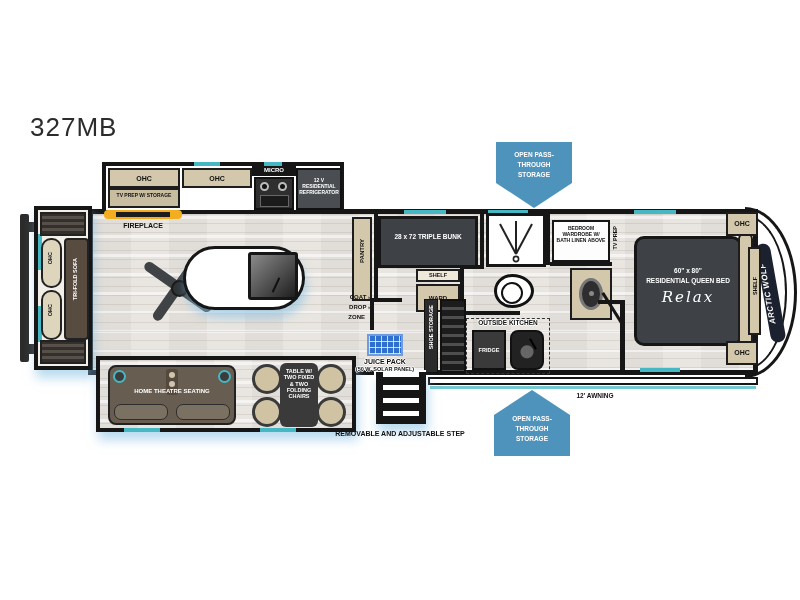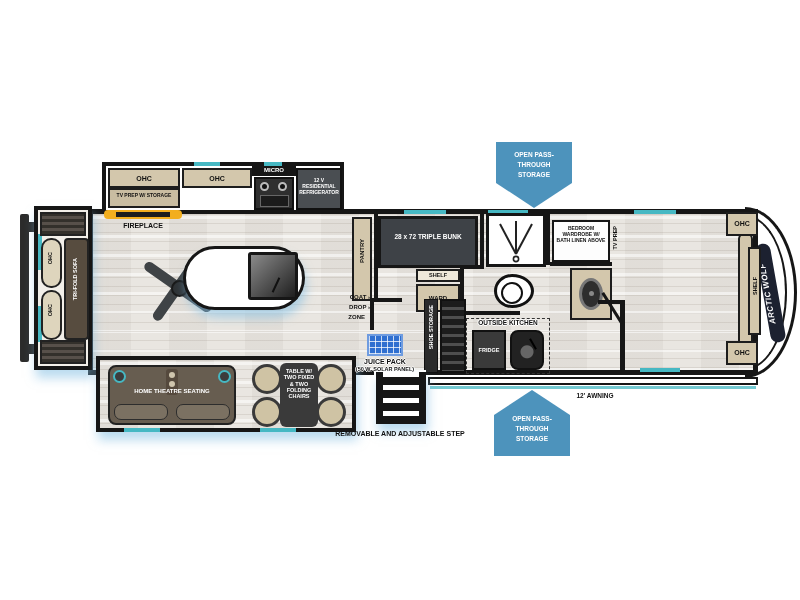--- a/index.html
+++ b/index.html
@@ -25,20 +25,21 @@
   .chair{position:absolute;width:30px;height:30px;border-radius:50%;
          background:#cfc3a4;border:3px solid #3a3a3a;box-sizing:border-box;}
   .blade{position:absolute;width:40px;height:10px;border-radius:5px;background:#3f4346;
          top:35px;left:20px;transform-origin:40px 5px;}
 </style>
 </head>
 <body>
 
 <div id="stage">
 
+  <div class="abs" style="left:30px;top:112px;font-size:26px;font-weight:500;color:#2c2c2c;letter-spacing:1px;">327MB</div>
 
   <div class="callout" style="left:496px;top:142px;width:76px;height:66px;clip-path:polygon(0 0,100% 0,100% 62%,50% 100%,0 62%);padding-top:8px;box-sizing:border-box;">
     <span style="display:block;width:56px;margin:0 auto;">OPEN PASS-THROUGH STORAGE</span>
   </div>
 
   <div class="abs" style="left:745px;top:207px;width:52px;height:171px;background:#fff;border:3px solid #161616;border-left:none;box-sizing:border-box;border-radius:0 100% 100% 0 / 0 50% 50% 0;"></div>
   <div class="abs" style="left:745px;top:215px;width:42px;height:155px;border:2px solid #161616;border-left:none;box-sizing:border-box;border-radius:0 100% 100% 0 / 0 50% 50% 0;"></div>
   <div class="abs vlbl" style="left:763px;top:243px;width:15px;height:100px;background:#1c2130;border-radius:8px;transform:rotate(170deg);color:#fff;font-style:italic;font-weight:700;font-size:8px;text-align:center;letter-spacing:.5px;">
     <span>ARCTIC WOLF</span>
   </div>
@@ -160,20 +161,25 @@
   <div class="wall" style="left:550px;top:262px;width:62px;height:4px;z-index:3;"></div>
   <div class="abs tan" style="left:570px;top:268px;width:42px;height:52px;z-index:3;">
     <div class="abs" style="left:7px;top:8px;width:24px;height:32px;border-radius:50%;background:#2e2e2e;border:3px solid #777;box-sizing:border-box;">
       <div class="abs" style="left:7px;top:10px;width:5px;height:5px;border-radius:50%;background:#888;"></div>
     </div>
   </div>
   <div class="wall" style="left:620px;top:300px;width:5px;height:72px;z-index:3;"></div>
   <div class="wall" style="left:598px;top:300px;width:27px;height:4px;z-index:3;"></div>
   <div class="abs" style="left:586px;top:322px;width:36px;height:2.5px;background:#161616;transform:rotate(58deg);transform-origin:right center;z-index:3;"></div>
 
+  <div class="abs dark" style="left:634px;top:236px;width:108px;height:110px;border-radius:10px;z-index:3;">
+    <div class="lbl w" style="left:0;right:0;top:28px;font-size:6.5px;color:#fff;">60" x 80"</div>
+    <div class="lbl w" style="left:0;right:0;top:38px;font-size:6.5px;color:#fff;">RESIDENTIAL QUEEN BED</div>
+    <div class="lbl w" style="left:0;right:0;top:50px;font-size:15px;color:#fff;font-family:'DejaVu Serif',serif;font-style:italic;font-weight:400;letter-spacing:2px;">Relax</div>
+  </div>
   <div class="abs tan" style="left:738px;top:233px;width:15px;height:116px;border-radius:6px;z-index:3;"></div>
   <div class="abs tan" style="left:726px;top:212px;width:32px;height:24px;border-width:2.5px;z-index:3;">
     <div class="lbl" style="left:0;right:0;top:6px;">OHC</div>
   </div>
   <div class="abs tan" style="left:726px;top:341px;width:32px;height:24px;border-width:2.5px;z-index:3;">
     <div class="lbl" style="left:0;right:0;top:6px;">OHC</div>
   </div>
   <div class="abs tan" style="left:748px;top:247px;width:13px;height:88px;z-index:3;">
     <div class="lbl vlbl" style="left:2px;top:28px;font-size:5.5px;">SHELF</div>
   </div>

